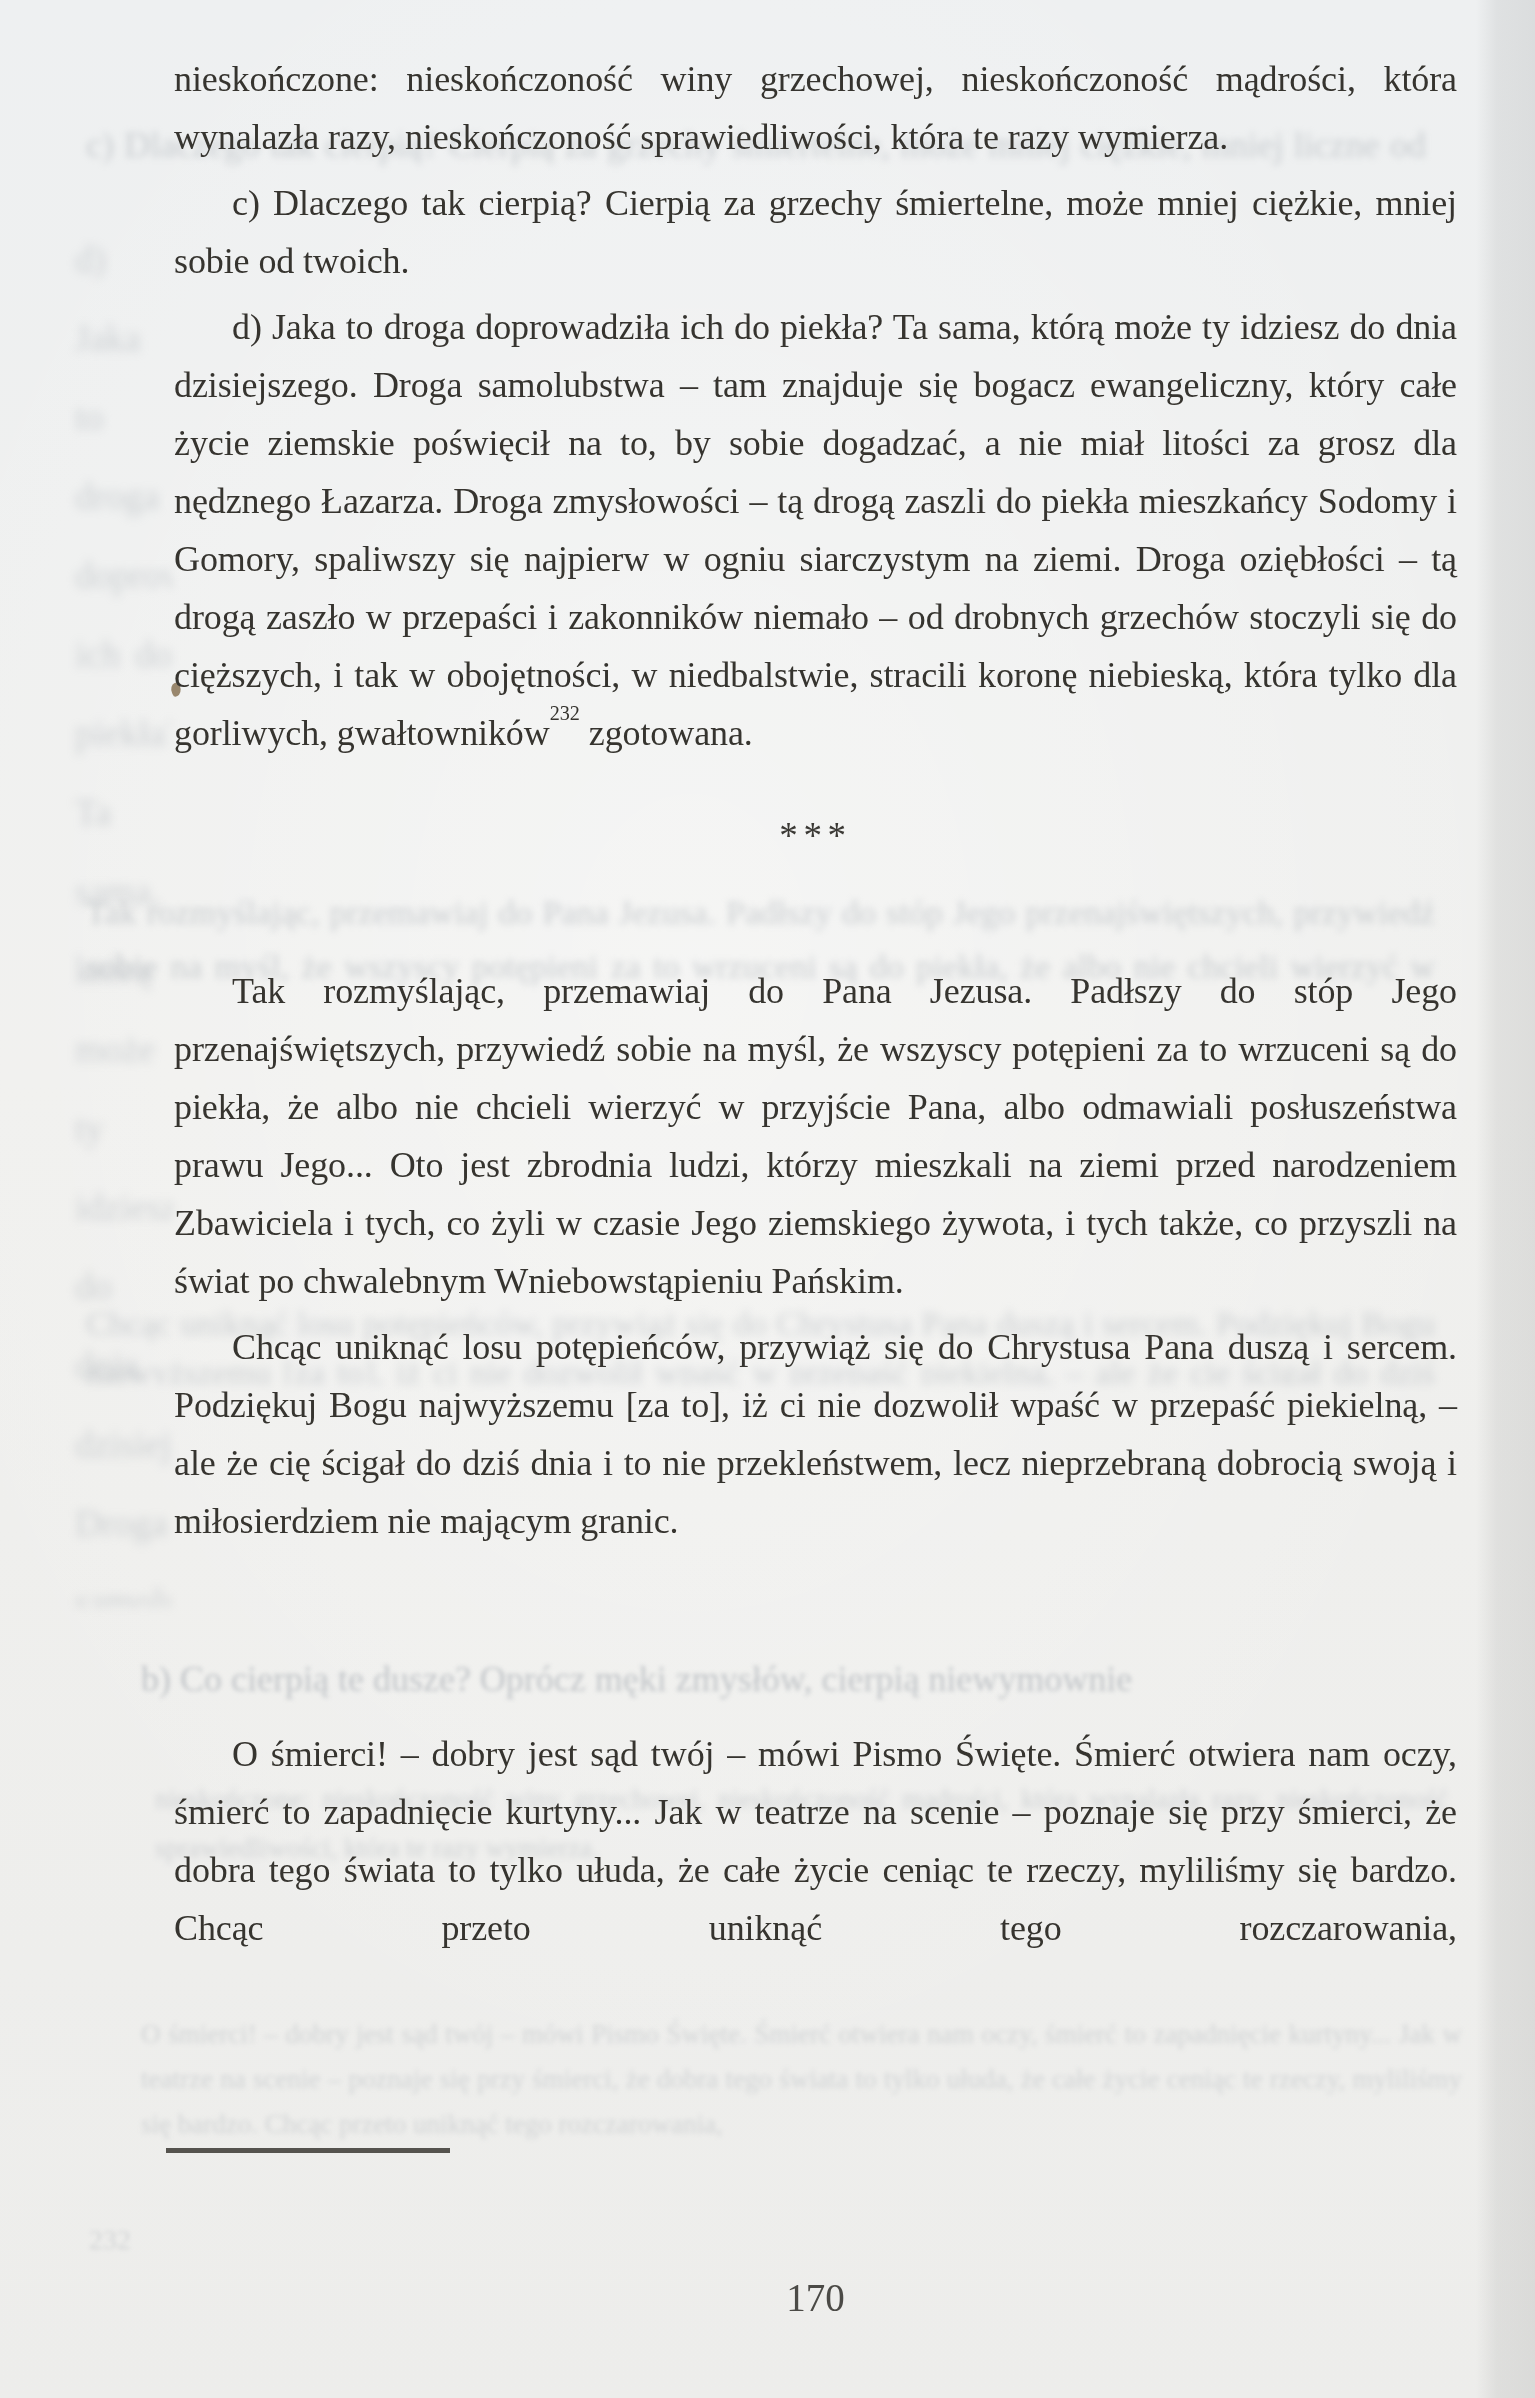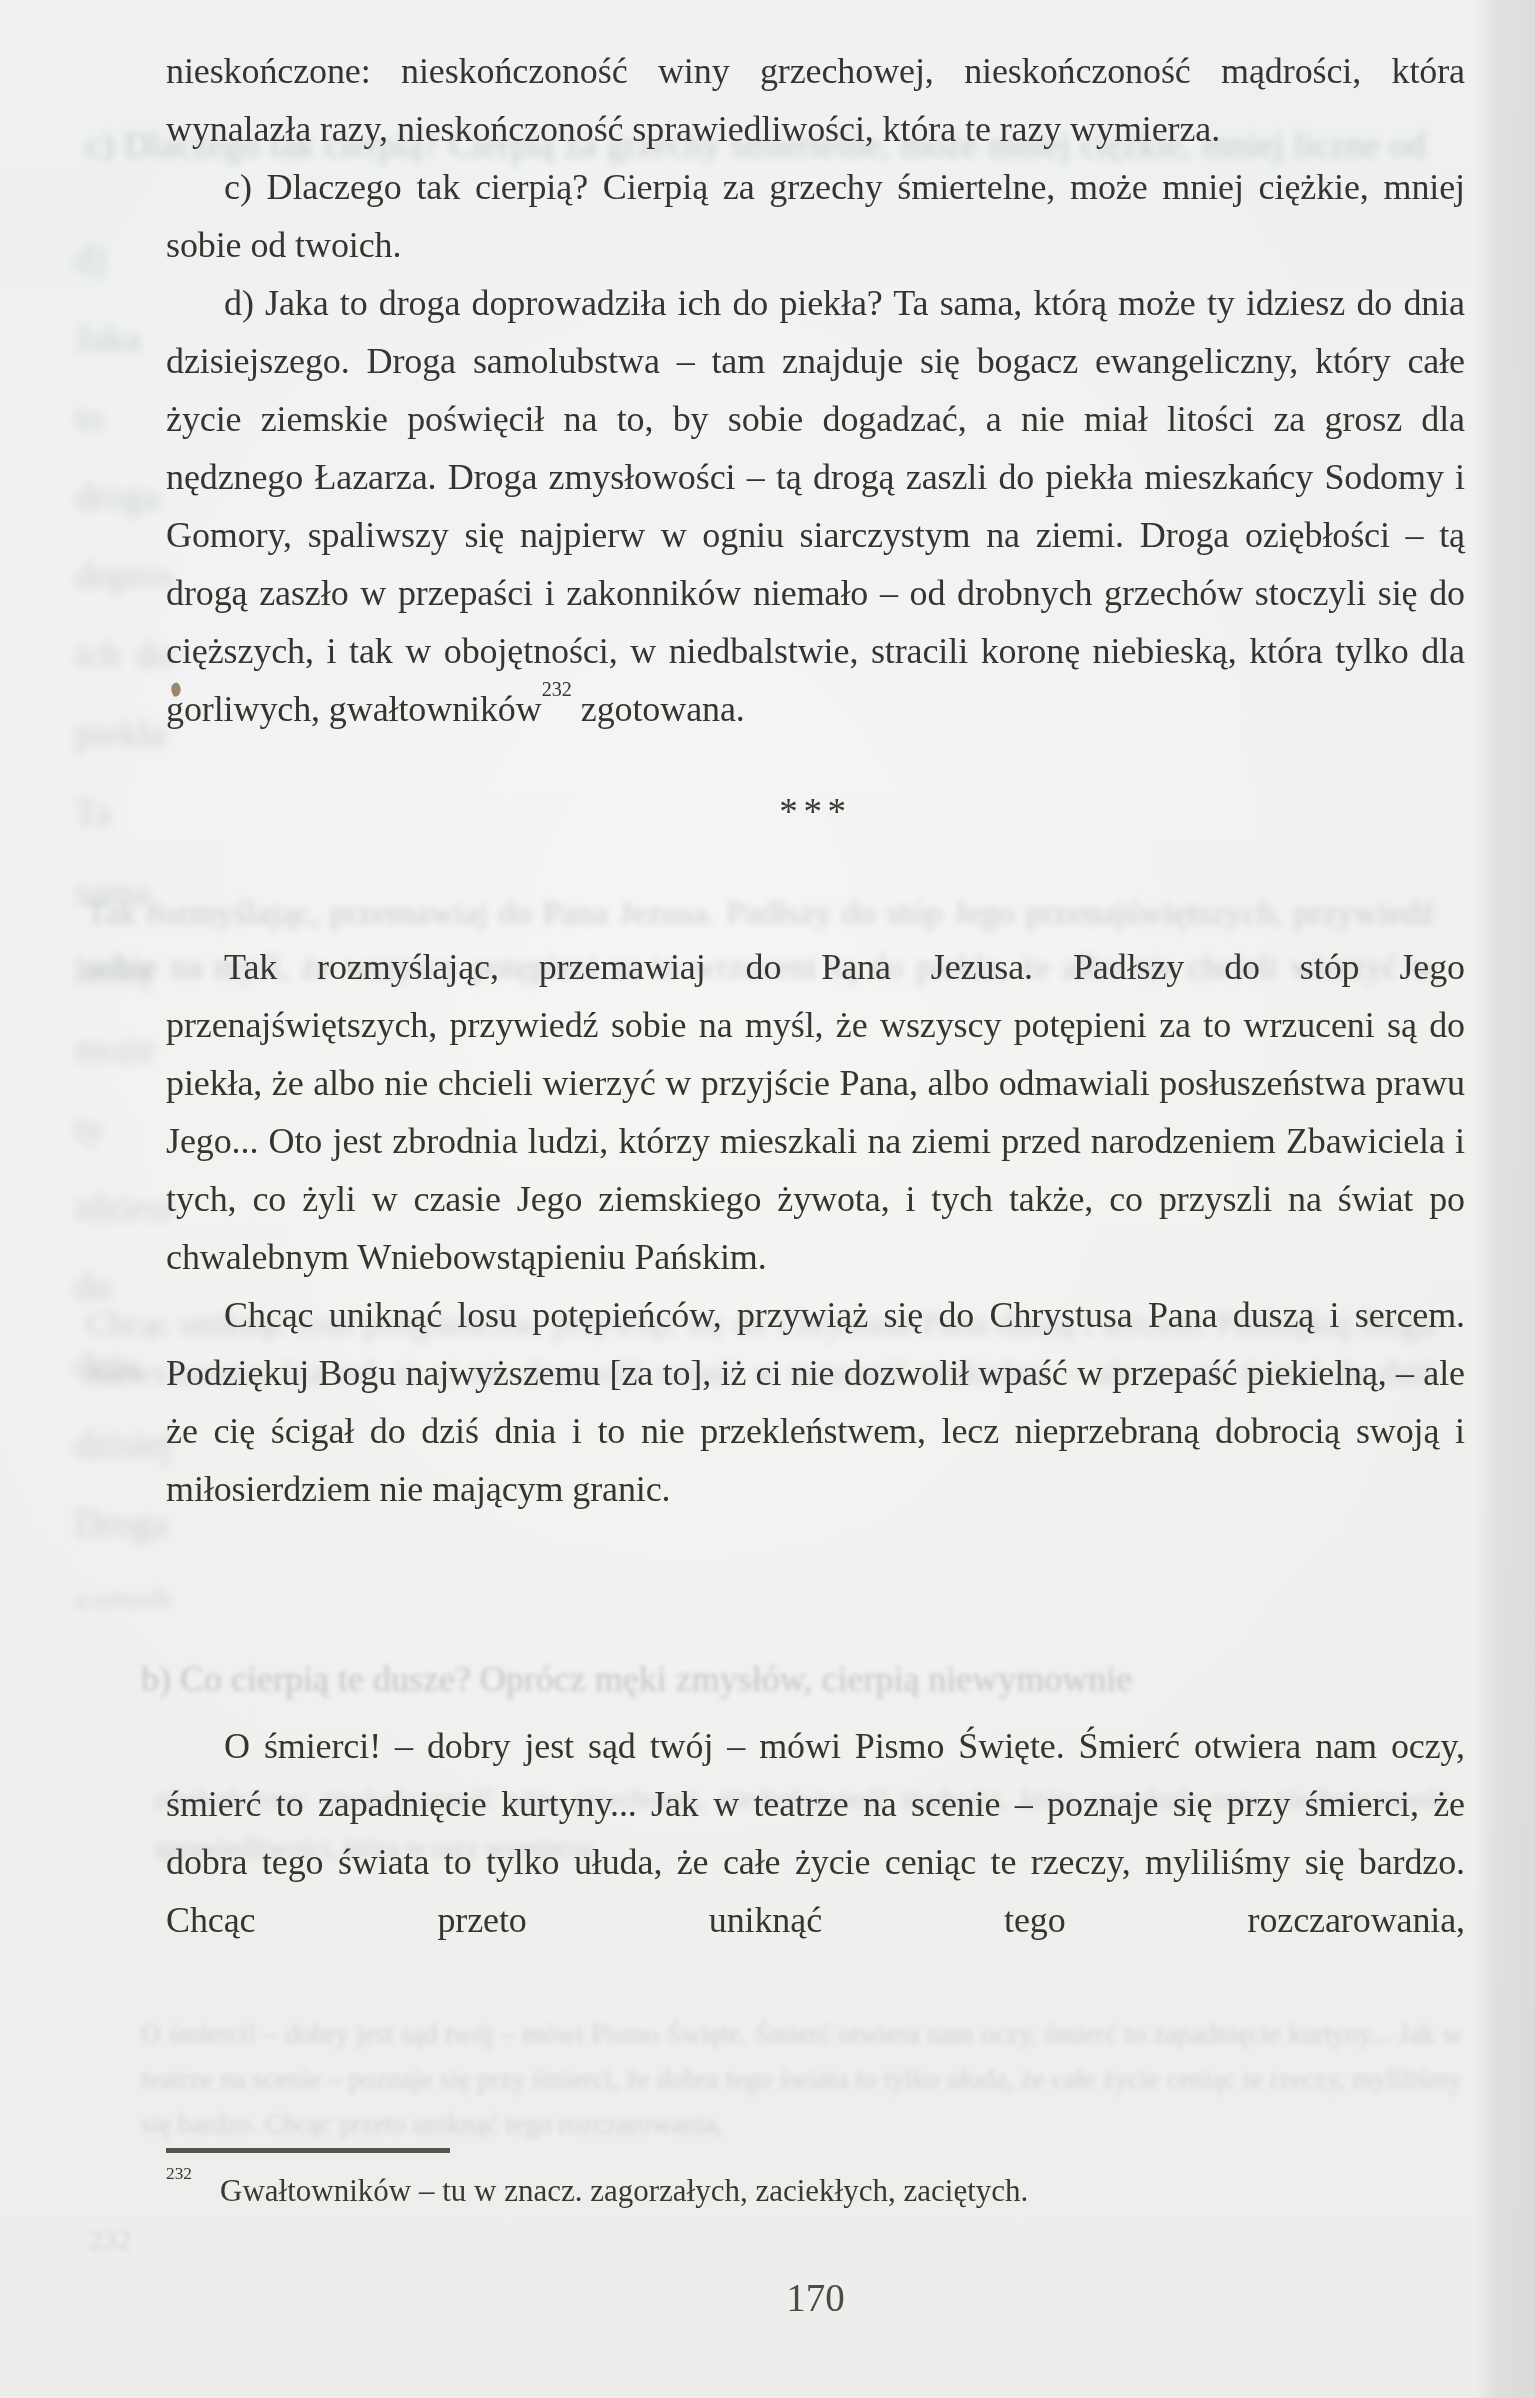--- a/index.html
+++ b/index.html
@@ -51,21 +51,21 @@
   .text-block {
     position: absolute;
     left: 166px;
     top: 42px;
     width: 1299px;
     font-size: 36px;
     line-height: 58px;
     text-align: justify;
   }
   .text-block p, .heading-group p {
-    margin: 0;
+    margin: 8px;
     letter-spacing: -0.1px;
   }
   .indent { text-indent: 58px; }
   .noindent { text-indent: 0; }
   sup.fn-ref {
     font-size: 0.56em;
     line-height: 0;
     position: relative;
     top: -0.58em;
     letter-spacing: 0;
@@ -170,19 +170,18 @@
     <p class="indent">Tak rozmyślając, przemawiaj do Pana Jezusa. Padłszy do stóp Jego przenajświętszych, przywiedź sobie na myśl, że wszyscy potępieni za to wrzuceni są do piekła, że albo nie chcieli wierzyć w przyjście Pana, albo odmawiali posłuszeństwa prawu Jego... Oto jest zbrodnia ludzi, którzy mieszkali na ziemi przed narodzeniem Zbawiciela i tych, co żyli w czasie Jego ziemskiego żywota, i tych także, co przyszli na świat po chwalebnym Wniebowstąpieniu Pańskim.</p>
     <p class="indent">Chcąc uniknąć losu potępieńców, przywiąż się do Chrystusa Pana duszą i sercem. Podziękuj Bogu najwyższemu [za to], iż ci nie dozwolił wpaść w przepaść piekielną, – ale że cię ścigał do dziś dnia i to nie przekleństwem, lecz nieprzebraną dobrocią swoją i miłosierdziem nie mającym granic.</p>
   </main>
 
   <section class="heading-group">
     <p class="indent justify-last">O śmierci! – dobry jest sąd twój – mówi Pismo Święte. Śmierć otwiera nam oczy, śmierć to zapadnięcie kurtyny... Jak w teatrze na scenie – poznaje się przy śmierci, że dobra tego świata to tylko ułuda, że całe życie ceniąc te rzeczy, myliliśmy się bardzo. Chcąc przeto uniknąć tego rozczarowania,</p>
   </section>
 
   <footer class="footnote-group">
     <div class="footnote-rule"></div>
-    <p class="footnote-text"><sup class="fn-ref">232</sup><span class="fn-body">Gwałtowników – tu w znacz. zagorzałych, zaciekłych, zaciętych.</span></p>
   </footer>
 
   <div class="folio">170</div>
 
 </div>
 
 
 </body></html>

